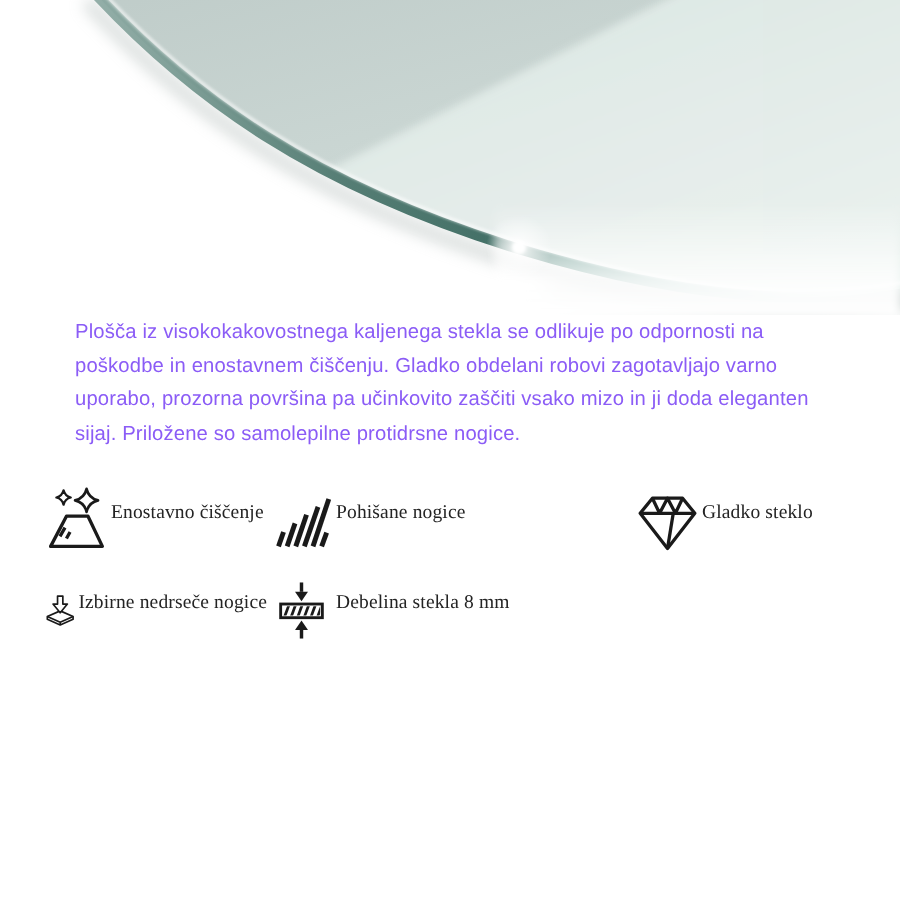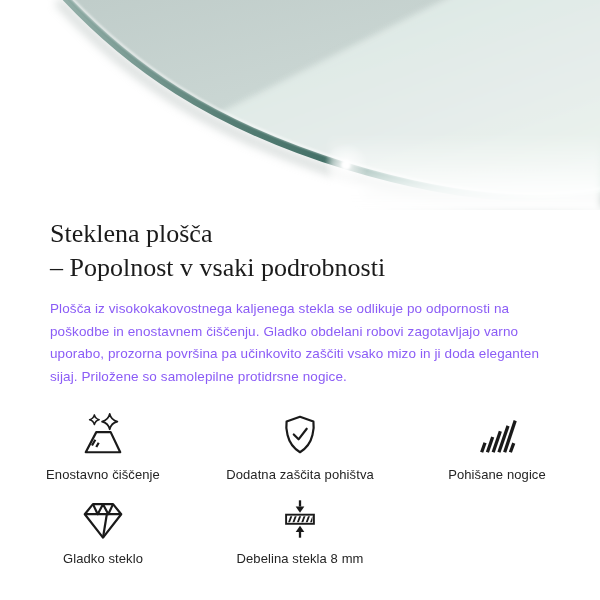--- a/index.html
+++ b/index.html
@@ -15,21 +15,21 @@
     font-size:26px;line-height:34px;margin:7px 0 13px 0;color:#1b1b1b;
   }
   .desc{
     font-size:13.5px;line-height:22.5px;color:#8b5cf6;margin:0;
     max-width:514px;letter-spacing:.1px;
   }
   .features{
     display:grid;grid-template-columns:150px 1fr 150px;
     padding:0 28px;row-gap:14px;margin-top:24px;
   }
-  .feature{display:flex;flex-direction:column;align-items:center;}
+  .feature{display:flex;flex-direction:row;align-items:flex-start;font-family:Liberation Serif, serif;}
   .feature svg{width:46px;height:46px;display:block;}
   .feature .label{margin-top:9px;font-size:13px;color:#242424;letter-spacing:.1px;white-space:nowrap;}
   .ic{stroke:#1a1a1a;fill:none;stroke-width:2.3;}
 </style>
 </head>
 <body>
 
 <div class="hero">
   <svg width="600" height="210" viewBox="0 0 600 210">
     <defs>
@@ -93,43 +93,35 @@
     </g>
     <g transform="translate(322,188) rotate(-18)">
       <circle r="9" fill="url(#gSpark)" opacity="0.9"></circle>
       <line x1="-14" y1="0" x2="14" y2="0" stroke="#ffffff" stroke-width="1.6" opacity="0.8" filter="url(#b1)"></line>
       <line x1="0" y1="-9" x2="0" y2="9" stroke="#ffffff" stroke-width="1.4" opacity="0.7" filter="url(#b1)"></line>
     </g>
   </svg>
 </div>
 
 <div class="content">
-  <h1 class="title"><span>Steklena plošča</span><br><span>– Popolnost v vsaki podrobnosti</span></h1>
   <p class="desc">Plošča iz visokokakovostnega kaljenega stekla se odlikuje po odpornosti na poškodbe in enostavnem čiščenju. Gladko obdelani robovi zagotavljajo varno uporabo, prozorna površina pa učinkovito zaščiti vsako mizo in ji doda eleganten sijaj. Priložene so samolepilne protidrsne nogice.</p>
 </div>
 
 <div class="features">
 
   <div class="feature">
     <svg viewBox="0 0 48 48">
       <path class="ic" d="M17,21 L32,21 L42,42 L6,42 Z" stroke-linejoin="round"></path>
       <path class="ic" d="M12.5,35 L16,29 M17,36.5 L19.5,32" stroke-width="1.6"></path>
       <path d="M31,2 Q32.5,8.5 39,10 Q32.5,11.5 31,18 Q29.5,11.5 23,10 Q29.5,8.5 31,2 Z" fill="#ffffff" stroke="#1a1a1a" stroke-width="1.8" stroke-linejoin="round"></path>
       <path d="M15,3 Q16,7 20,8 Q16,9 15,13 Q14,9 10,8 Q14,7 15,3 Z" fill="#ffffff" stroke="#1a1a1a" stroke-width="1.6" stroke-linejoin="round"></path>
     </svg>
     <div class="label">Enostavno čiščenje</div>
   </div>
 
-  <div class="feature">
-    <svg viewBox="0 0 48 48">
-      <path class="ic" d="M24,5 L38,10 C38,10 39,17 37,24 C35,32.5 30.5,38 24,42 C17.5,38 13,32.5 11,24 C9,17 10,10 10,10 Z" stroke-linejoin="round"></path>
-      <path class="ic" d="M17.5,23.5 L22.5,28.5 L31,17.5" stroke-width="2.6" stroke-linecap="round" stroke-linejoin="round"></path>
-    </svg>
-    <div class="label">Dodatna zaščita pohištva</div>
-  </div>
 
   <div class="feature">
     <svg viewBox="0 0 48 48">
       <g stroke="#1a1a1a" stroke-width="3.4">
         <line x1="8" y1="42" x2="11.5" y2="32"></line>
         <line x1="14" y1="42" x2="19.5" y2="26"></line>
         <line x1="20" y1="42" x2="27.5" y2="20"></line>
         <line x1="26" y1="42" x2="35.5" y2="14.5"></line>
         <line x1="32" y1="42" x2="43" y2="9"></line>
         <line x1="38" y1="42" x2="41.5" y2="32.5"></line>
@@ -141,20 +133,28 @@
   <div class="feature">
     <svg viewBox="0 0 48 48">
       <path class="ic" d="M13.5,8.5 L34.5,8.5 L43,19 L24,43.5 L5,19 Z" stroke-linejoin="round"></path>
       <path class="ic" d="M5,19 L43,19" stroke-width="1.8"></path>
       <path class="ic" d="M13.5,8.5 L18.5,19 L24,8.5 L29.5,19 L34.5,8.5" stroke-width="1.8" stroke-linejoin="round"></path>
       <path class="ic" d="M24,43.5 L28,19" stroke-width="1.8"></path>
     </svg>
     <div class="label">Gladko steklo</div>
   </div>
 
+  <div class="feature">
+    <svg viewBox="0 0 48 48">
+      <path d="M7,32 L24,24.5 L41,32 L41,35.5 L24,43 L7,35.5 Z" fill="#ffffff" stroke="#1a1a1a" stroke-width="2.2" stroke-linejoin="round"></path>
+      <path class="ic" d="M7,32 L24,39.5 L41,32 M24,39.5 L24,43" stroke-width="2" stroke-linejoin="round"></path>
+      <path d="M20.5,5 L27.5,5 L27.5,15.5 L33.5,15.5 L24,27 L14.5,15.5 L20.5,15.5 Z" fill="#ffffff" stroke="#1a1a1a" stroke-width="2.2" stroke-linejoin="round"></path>
+    </svg>
+    <div class="label">Izbirne nedrseče nogice</div>
+  </div>
 
   <div class="feature">
     <svg viewBox="0 0 48 48">
       <defs>
           <clipPath id="barClip">
             <rect x="11" y="21" width="26" height="6.5"></rect>
           </clipPath>
         </defs>
       <rect x="9.5" y="19.5" width="29" height="9.5" fill="#ffffff" stroke="#1a1a1a" stroke-width="2"></rect>
       <g clip-path="url(#barClip)" stroke="#1a1a1a" stroke-width="1.9">

